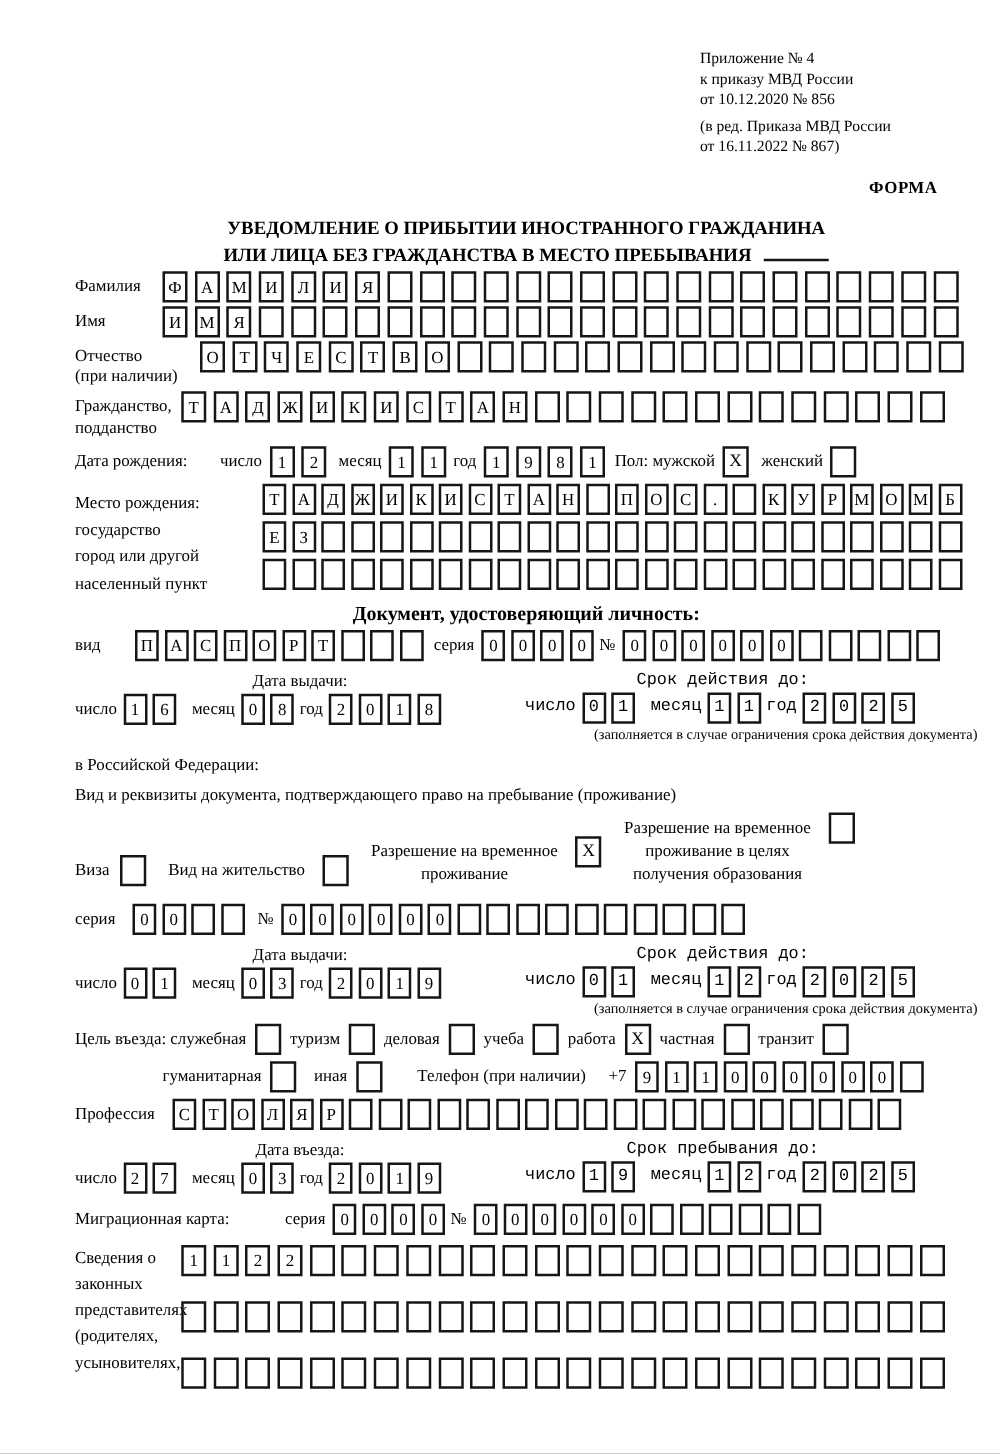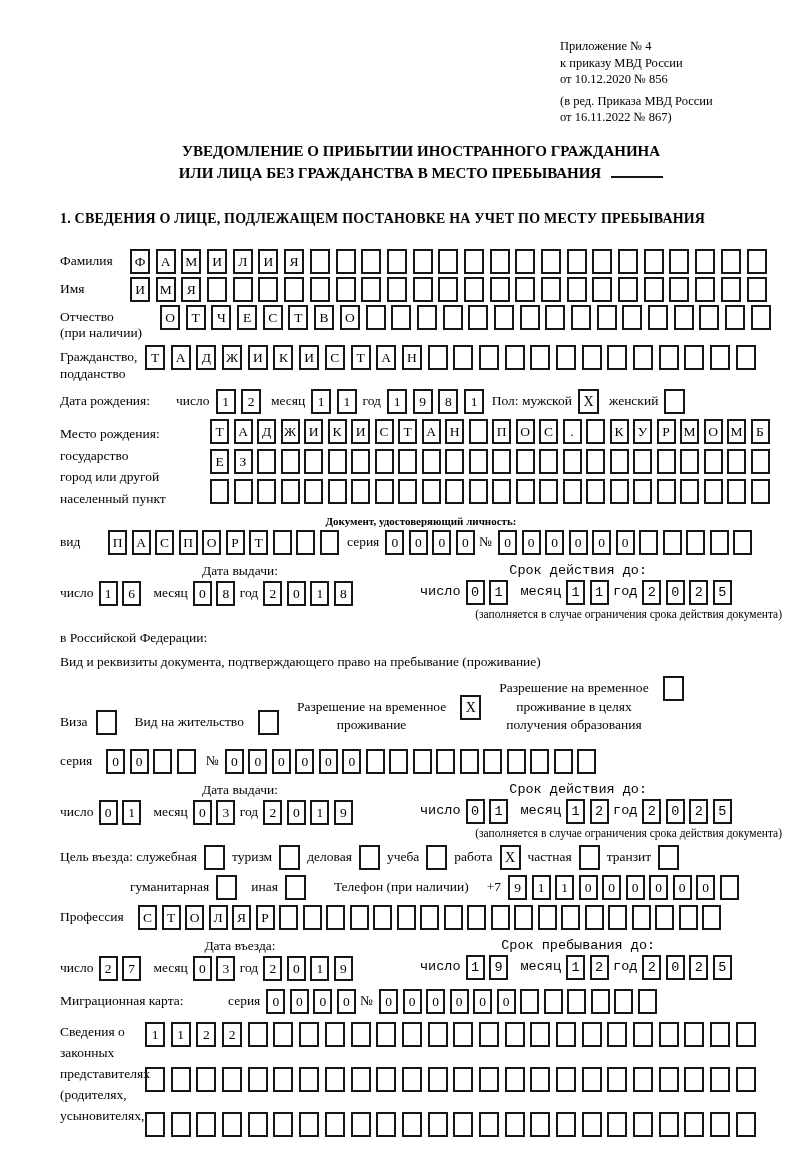--- a/index.html
+++ b/index.html
@@ -50,44 +50,44 @@
   .opt .olbl.center{text-align:center;}
   .gap8{width:8px;flex:none;}.gap14{width:14px;flex:none;}.gap18{width:18px;flex:none;}
   
   .purpose-row{display:flex;align-items:flex-start;font-size:13.5px;margin-bottom:5px;}
   .purpose-row .plbl{padding:4px 7px 0 7px;flex:none;}
   .purpose-row .plbl.first{padding-left:0;}
   
   .reps{display:flex;align-items:flex-start;margin-top:6px;}
   .reps .lblcol{width:85px;flex:none;font-size:13.5px;line-height:1.55;padding-top:2px;}
   .center{text-align:center;}
-  .doc-heading{text-align:center;font-weight:bold;font-size:11px;margin:6px 0 3px 0;}
+  .doc-heading{text-align:center;font-weight:bold;font-size:16px;margin:6px 0 3px 0;}
 </style>
 </head>
 <body>
 
 <div class="page">
 
   <div class="top-note">
     <div>Приложение № 4</div>
     <div>к приказу МВД России</div>
     <div>от 10.12.2020 № 856</div>
     <div class="grp2">(в ред. Приказа МВД России</div>
     <div>от 16.11.2022 № 867)</div>
   </div>
 
+  <div class="forma">ФОРМА</div>
 
   <div class="title">
     <div>УВЕДОМЛЕНИЕ О ПРИБЫТИИ ИНОСТРАННОГО ГРАЖДАНИНА</div>
     <div>
       <span>ИЛИ ЛИЦА БЕЗ ГРАЖДАНСТВА В МЕСТО ПРЕБЫВАНИЯ</span><span class="title-underline"></span>
     </div>
   </div>
 
-  <div class="section-heading">1. СВЕДЕНИЯ О ЛИЦЕ, ПОДЛЕЖАЩЕМ ПОСТАНОВКЕ НА УЧЕТ ПО МЕСТУ ПРЕБЫВАНИЯ</div>
 
   <div class="row">
     <span class="lbl w70">Фамилия</span>
     <span class="cells"><span class="cell">Ф</span><span class="cell">А</span><span class="cell">М</span><span class="cell">И</span><span class="cell">Л</span><span class="cell">И</span><span class="cell">Я</span><span class="cell"></span><span class="cell"></span><span class="cell"></span><span class="cell"></span><span class="cell"></span><span class="cell"></span><span class="cell"></span><span class="cell"></span><span class="cell"></span><span class="cell"></span><span class="cell"></span><span class="cell"></span><span class="cell"></span><span class="cell"></span><span class="cell"></span><span class="cell"></span><span class="cell"></span><span class="cell"></span></span>
   </div>
 
   <div class="row">
     <span class="lbl w70">Имя</span>
     <span class="cells"><span class="cell">И</span><span class="cell">М</span><span class="cell">Я</span><span class="cell"></span><span class="cell"></span><span class="cell"></span><span class="cell"></span><span class="cell"></span><span class="cell"></span><span class="cell"></span><span class="cell"></span><span class="cell"></span><span class="cell"></span><span class="cell"></span><span class="cell"></span><span class="cell"></span><span class="cell"></span><span class="cell"></span><span class="cell"></span><span class="cell"></span><span class="cell"></span><span class="cell"></span><span class="cell"></span><span class="cell"></span><span class="cell"></span></span>
   </div>

